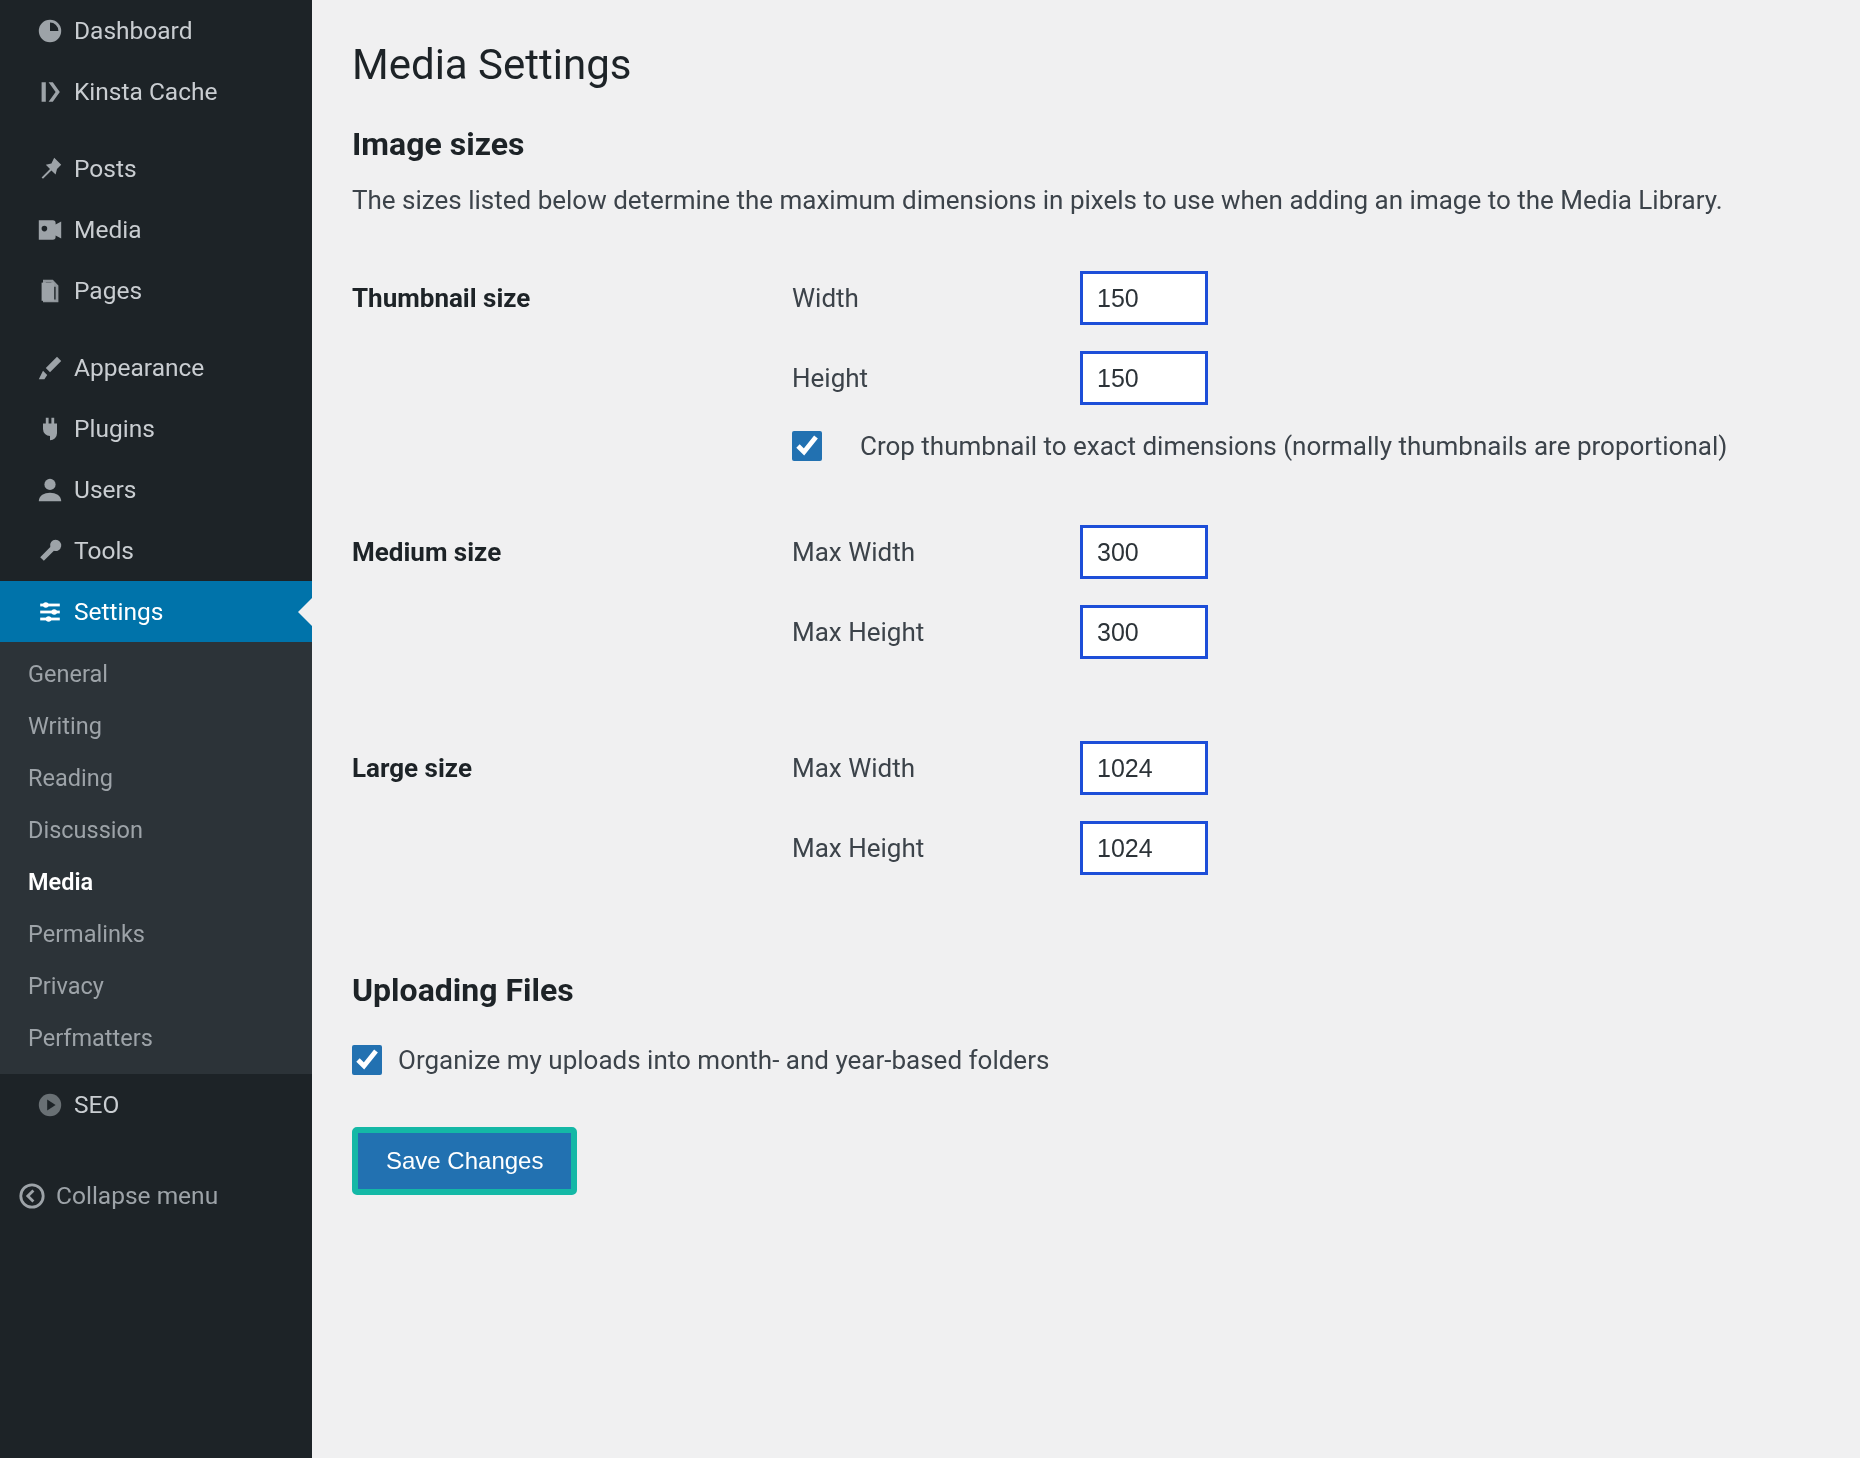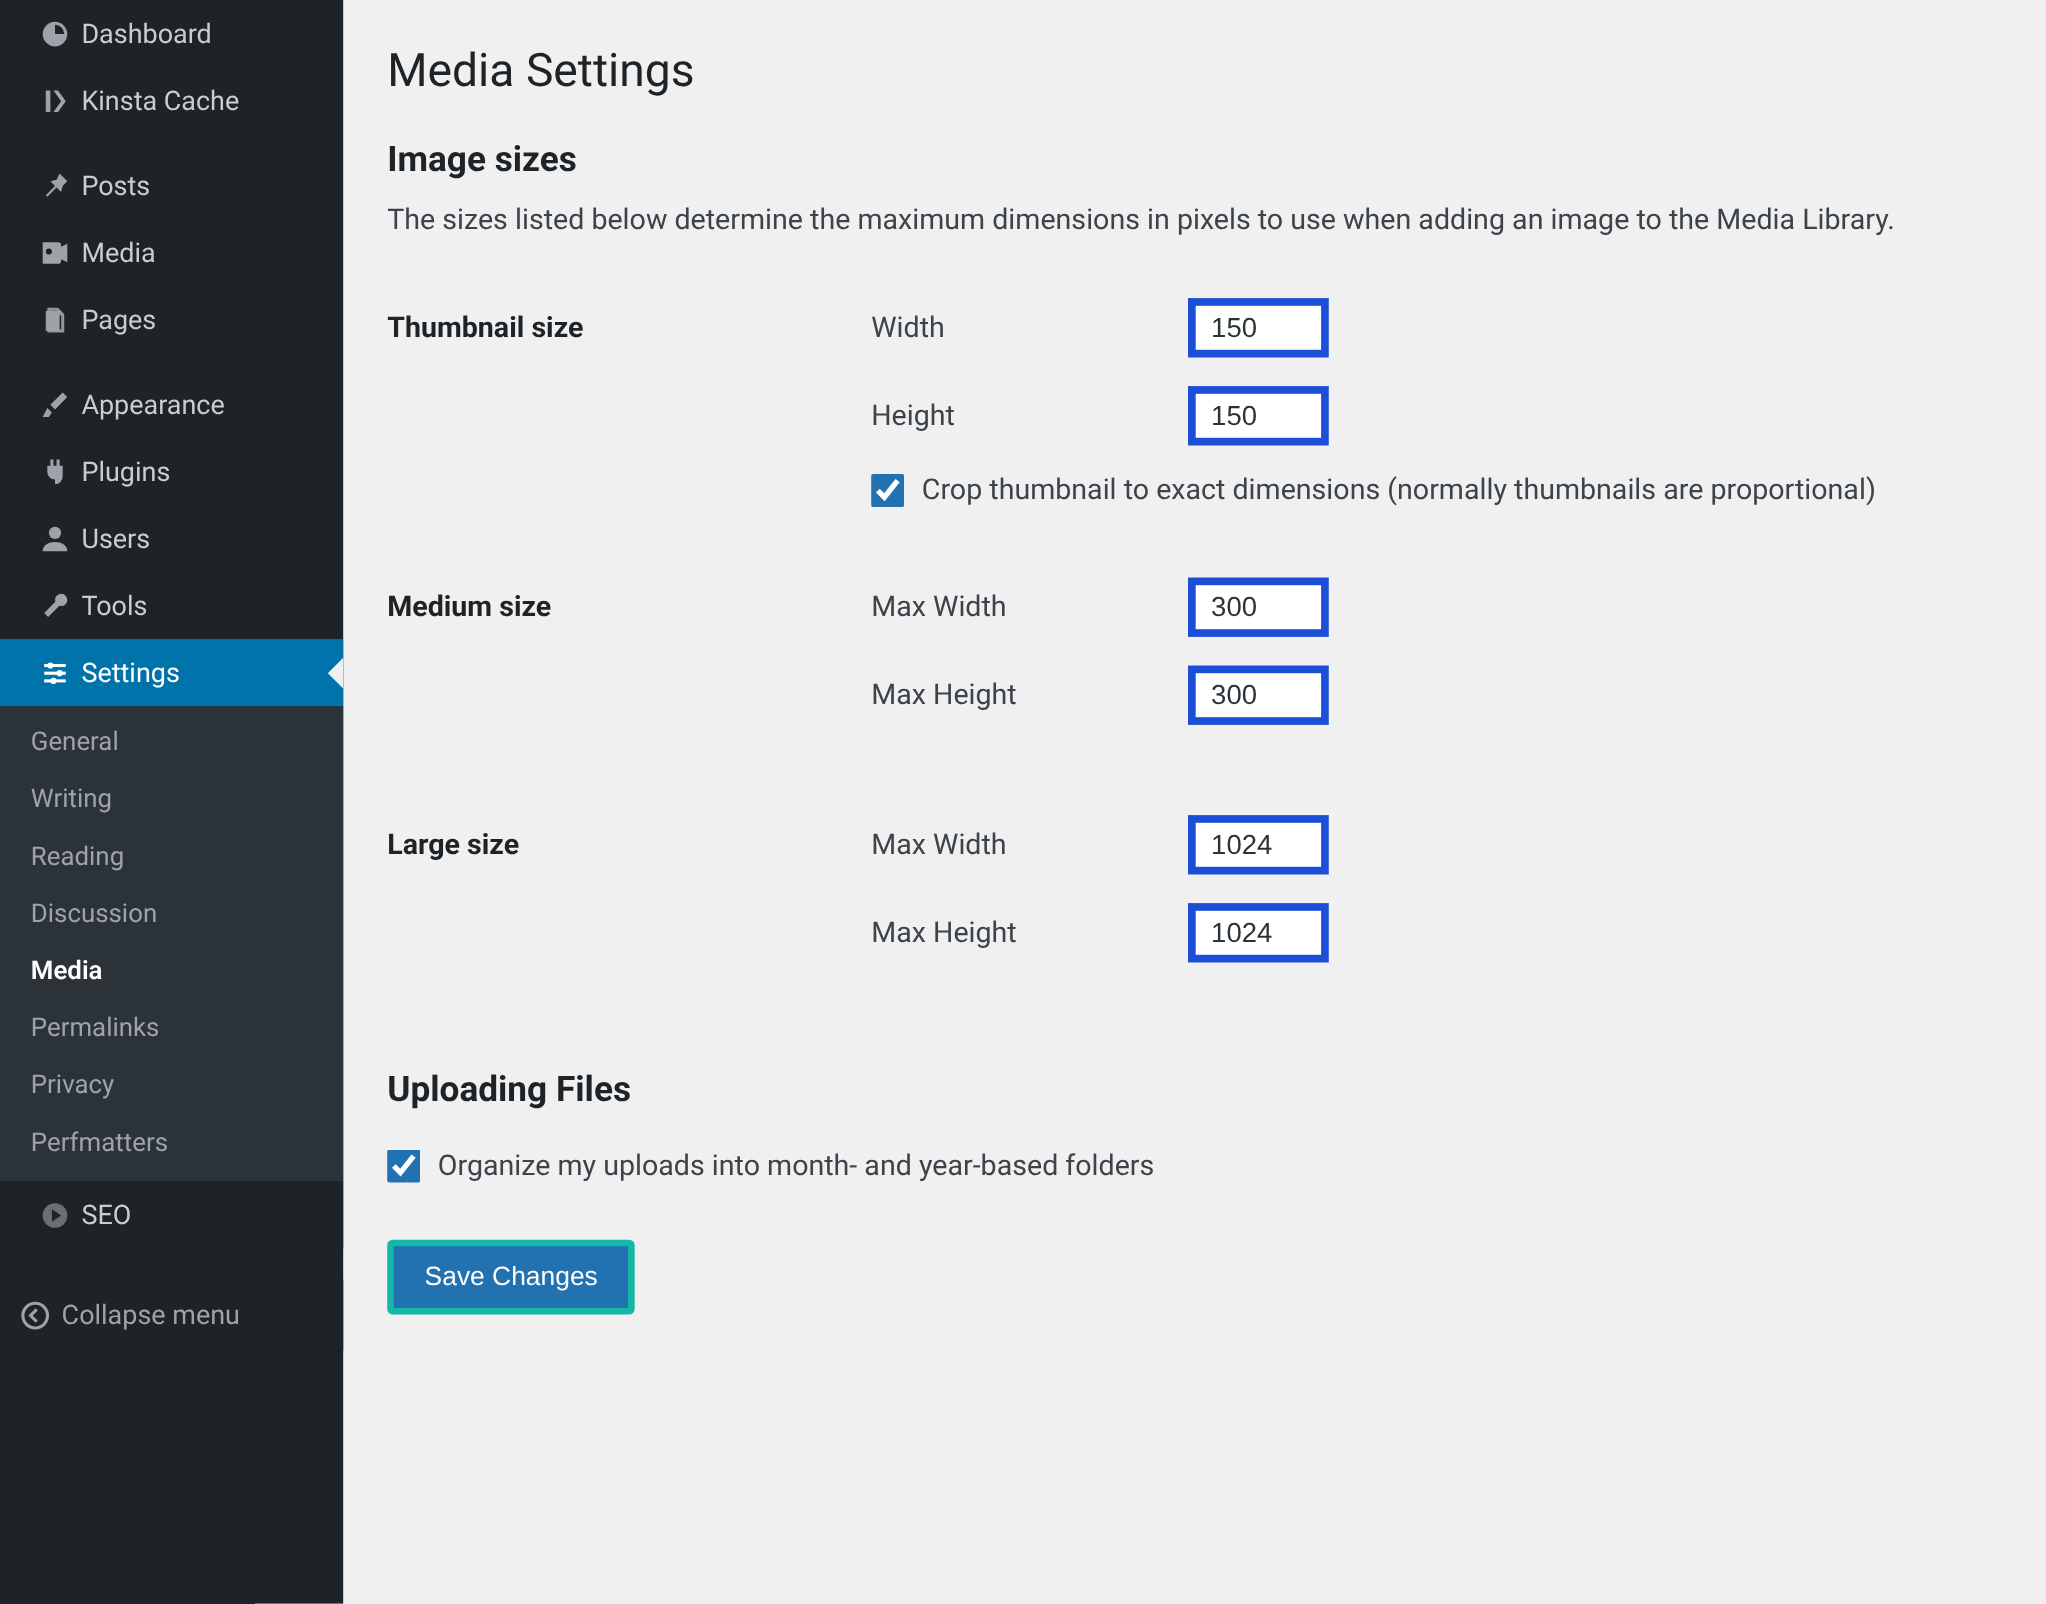--- a/index.html
+++ b/index.html
@@ -124,32 +124,33 @@
   margin-bottom: 26px;
 }
 .field-row .flabel {
   width: 288px;
   font-size: 26px;
   color: #3c434a;
 }
 input.num {
   width: 128px;
   height: 54px;
-  border: 7px solid #1d4ed8;
+  border: 3px solid #1d4ed8;
   background: #fff;
   font-size: 25px;
   padding: 0 14px;
   color: #2c3338;
 }
 .check-row {
   display: flex;
   align-items: center;
   font-size: 26px;
   color: #3c434a;
   margin-top: 4px;
+  gap: 22px;
 }
 .check-row input[type="checkbox"], .upload-check input[type="checkbox"] {
   width: 30px;
   height: 30px;
   margin-right: 16px;
   accent-color: #2271b1;
   cursor:pointer;
 }
 .upload-check {
   display: flex;

